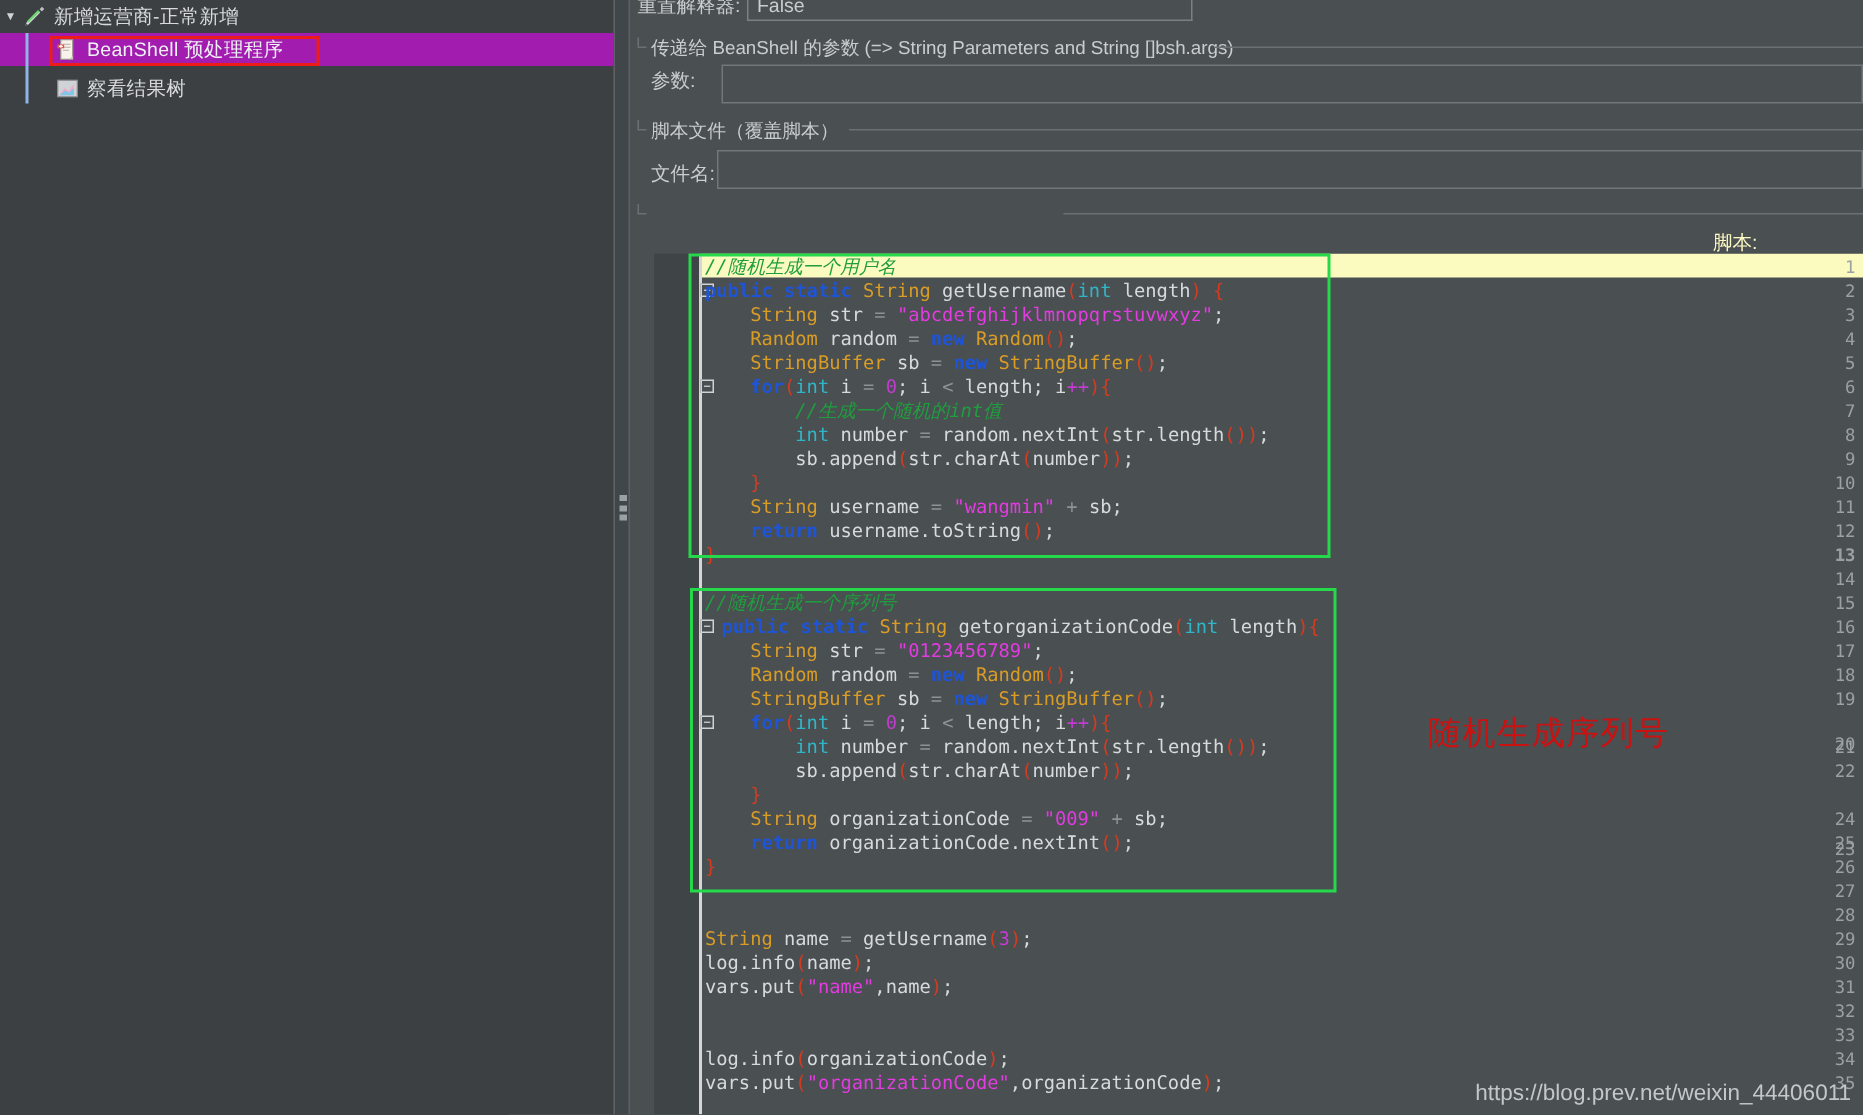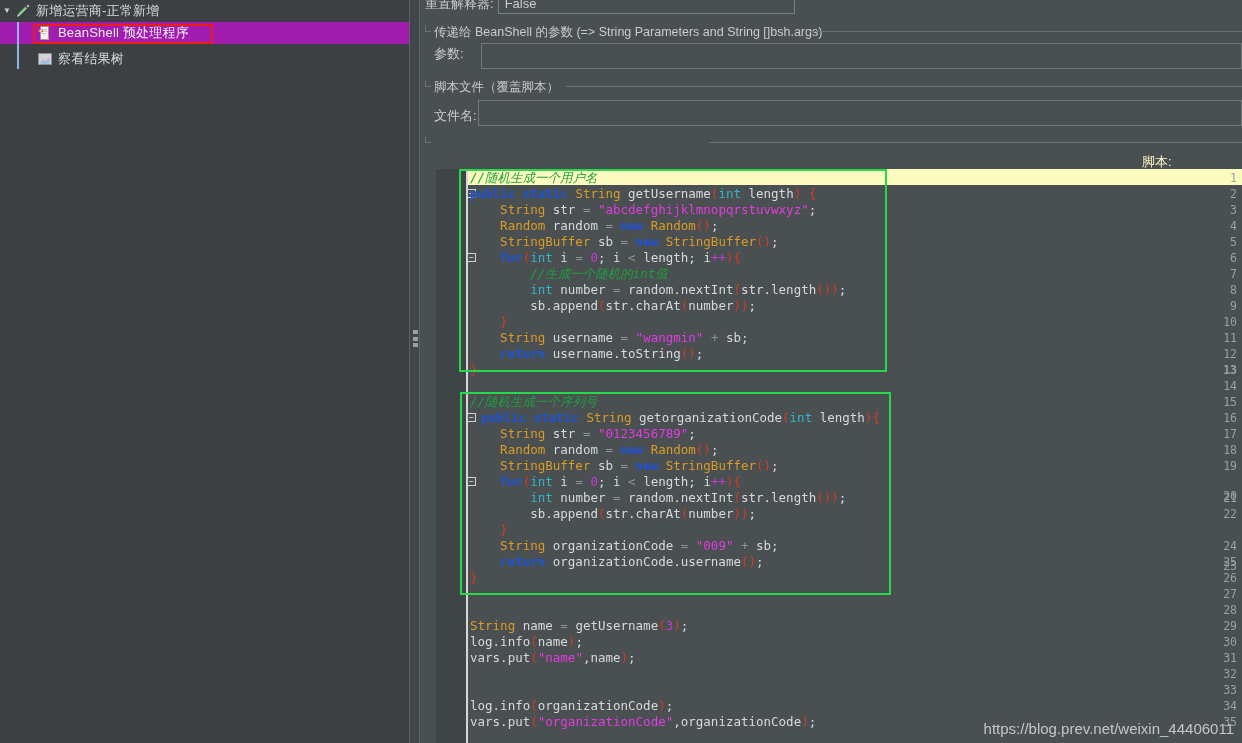--- a/index.html
+++ b/index.html
@@ -305,34 +305,35 @@
           <div class="cl" style="top: 225px;"><span class="t-cmt">//随机生成一个序列号</span></div>
           <div class="cl" style="top: 241px; padding-left: 13px;"><span class="t-kw">public</span> <span class="t-kw">static</span> <span class="t-type">String</span> <span class="t-id">getorganizationCode</span><span class="t-paren">(</span><span class="t-prim">int</span> <span class="t-id">length</span><span class="t-paren">){</span></div>
           <div class="cl" style="top: 257px;">    <span class="t-type">String</span> <span class="t-id">str</span> <span class="t-op">=</span> <span class="t-str">"0123456789"</span>;</div>
           <div class="cl" style="top: 273px;">    <span class="t-type">Random</span> <span class="t-id">random</span> <span class="t-op">=</span> <span class="t-kw">new</span> <span class="t-type">Random</span><span class="t-paren">()</span>;</div>
           <div class="cl" style="top: 289px;">    <span class="t-type">StringBuffer</span> <span class="t-id">sb</span> <span class="t-op">=</span> <span class="t-kw">new</span> <span class="t-type">StringBuffer</span><span class="t-paren">()</span>;</div>
           <div class="cl" style="top: 305px;">    <span class="t-kw">for</span><span class="t-paren">(</span><span class="t-prim">int</span> <span class="t-id">i</span> <span class="t-op">=</span> <span class="t-num">0</span>; <span class="t-id">i</span> <span class="t-op">&lt;</span> <span class="t-id">length</span>; <span class="t-id">i</span><span class="t-num">++</span><span class="t-paren">)</span><span class="t-paren">{</span></div>
           <div class="cl" style="top: 321px;">        <span class="t-prim">int</span> <span class="t-id">number</span> <span class="t-op">=</span> <span class="t-id">random.nextInt</span><span class="t-paren">(</span><span class="t-id">str.length</span><span class="t-paren">())</span>;</div>
           <div class="cl" style="top: 337px;">        <span class="t-id">sb.append</span><span class="t-paren">(</span><span class="t-id">str.charAt</span><span class="t-paren">(</span><span class="t-id">number</span><span class="t-paren">))</span>;</div>
           <div class="cl" style="top: 353px;">    <span class="t-paren">}</span></div>
           <div class="cl" style="top: 369px;">    <span class="t-type">String</span> <span class="t-id">organizationCode</span> <span class="t-op">=</span> <span class="t-str">"009"</span> <span class="t-op">+</span> <span class="t-id">sb</span>;</div>
-          <div class="cl" style="top: 385px;">    <span class="t-kw">return</span> <span class="t-id">organizationCode.username</span><span class="t-paren">()</span>;</div>
+          <div class="cl" style="top: 385px;">    <span class="t-kw">return</span> <span class="t-id">organizationCode.nextInt</span><span class="t-paren">()</span>;</div>
           <div class="cl" style="top: 401px;"><span class="t-paren">}</span></div>
           <div class="cl" style="top: 417px;"></div>
           <div class="cl" style="top: 433px;"></div>
           <div class="cl" style="top: 449px;"><span class="t-type">String</span> <span class="t-id">name</span> <span class="t-op">=</span> <span class="t-id">getUsername</span><span class="t-paren">(</span><span class="t-num">3</span><span class="t-paren">)</span>;</div>
           <div class="cl" style="top: 465px;"><span class="t-id">log.info</span><span class="t-paren">(</span><span class="t-id">name</span><span class="t-paren">)</span>;</div>
           <div class="cl" style="top: 481px;"><span class="t-id">vars.put</span><span class="t-paren">(</span><span class="t-str">"name"</span>,<span class="t-id">name</span><span class="t-paren">)</span>;</div>
           <div class="cl" style="top: 497px;"></div>
           <div class="cl" style="top: 529px;"><span class="t-id">log.info</span><span class="t-paren">(</span><span class="t-id">organizationCode</span><span class="t-paren">)</span>;</div>
           <div class="cl" style="top: 545px;"><span class="t-id">vars.put</span><span class="t-paren">(</span><span class="t-str">"organizationCode"</span>,<span class="t-id">organizationCode</span><span class="t-paren">)</span>;</div>
         </div>
     </div>
 
     <div class="green-box" style="left:39px; top:169px; width:428px; height:203px;"></div>
     <div class="green-box" style="left:40px; top:392px; width:431px; height:203px;"></div>
 
+    <div class="red-note" style="left:532px; top:474px;">随机生成序列号</div>
 
     <div style="position:absolute;left:722px;top:153px;font-size:13px;color:#fef9c3;">脚本:</div>
 
     <div id="watermark">https://blog.prev.net/weixin_44406011</div>
   </div>
 </div>
 
 </body></html>

